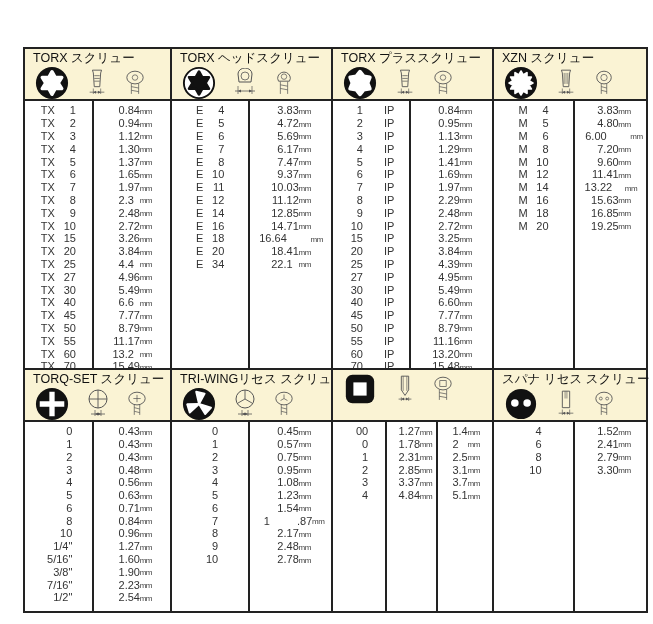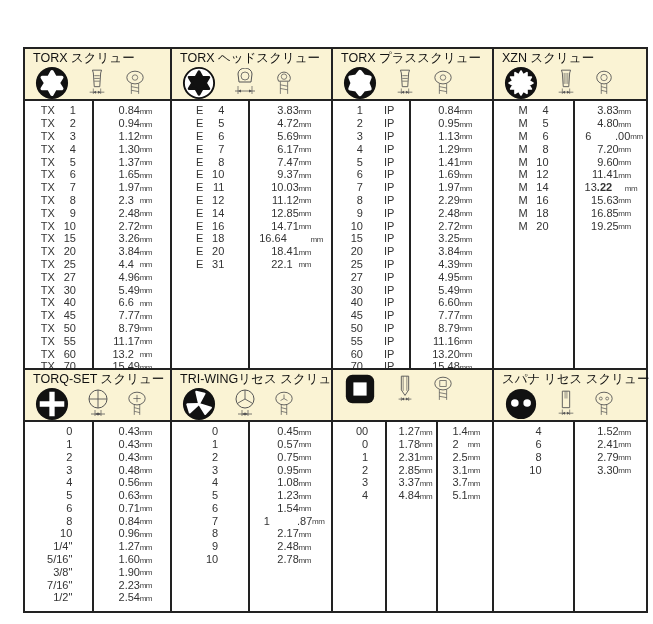--- a/index.html
+++ b/index.html
@@ -340,21 +340,21 @@
             <div class="cell">
               <span class="pre">E</span>
               <span class="num" style="width: 16px;">18</span>
             </div>
             <div class="cell">
               <span class="pre">E</span>
               <span class="num" style="width: 16px;">20</span>
             </div>
             <div class="cell">
               <span class="pre">E</span>
-              <span class="num" style="width: 16px;">31</span>
+              <span class="num" style="width: 16px;">34</span>
             </div>
           </div>
           <div class="subcol" style="width: 52%;">
             <div class="cell">
               <span class="vi" style="width: 13px;">3</span>
               <span class="vf" style="width: 15px;">.83</span>
               <span class="u">mm</span>
             </div>
             <div class="cell">
               <span class="vi" style="width: 13px;">4</span>
@@ -722,41 +722,41 @@
               <span class="vf" style="width: 15px;">.83</span>
               <span class="u">mm</span>
             </div>
             <div class="cell">
               <span class="vi" style="width: 13px;">4</span>
               <span class="vf" style="width: 15px;">.80</span>
               <span class="u">mm</span>
             </div>
             <div class="cell">
               <span class="vi" style="width: 13px;">6</span>
-              <span class="vf" style="width: 39px; text-align: right;">.00</span>
+              <span class="vf" style="width: 39px;">.00</span>
               <span class="u">mm</span>
             </div>
             <div class="cell">
               <span class="vi" style="width: 13px;">7</span>
               <span class="vf" style="width: 15px;">.20</span>
               <span class="u">mm</span>
             </div>
             <div class="cell">
               <span class="vi" style="width: 13px;">9</span>
               <span class="vf" style="width: 15px;">.60</span>
               <span class="u">mm</span>
             </div>
             <div class="cell">
               <span class="vi" style="width: 13px;">11</span>
               <span class="vf" style="width: 15px;">.41</span>
               <span class="u">mm</span>
             </div>
             <div class="cell">
               <span class="vi" style="width: 13px;">13</span>
-              <span class="vf" style="width: 28px; font-weight: bold;">.22</span>
+              <span class="vf" style="width: 28px;">.22</span>
               <span class="u">mm</span>
             </div>
             <div class="cell">
               <span class="vi" style="width: 13px;">15</span>
               <span class="vf" style="width: 15px;">.63</span>
               <span class="u">mm</span>
             </div>
             <div class="cell">
               <span class="vi" style="width: 13px;">16</span>
               <span class="vf" style="width: 15px;">.85</span>

